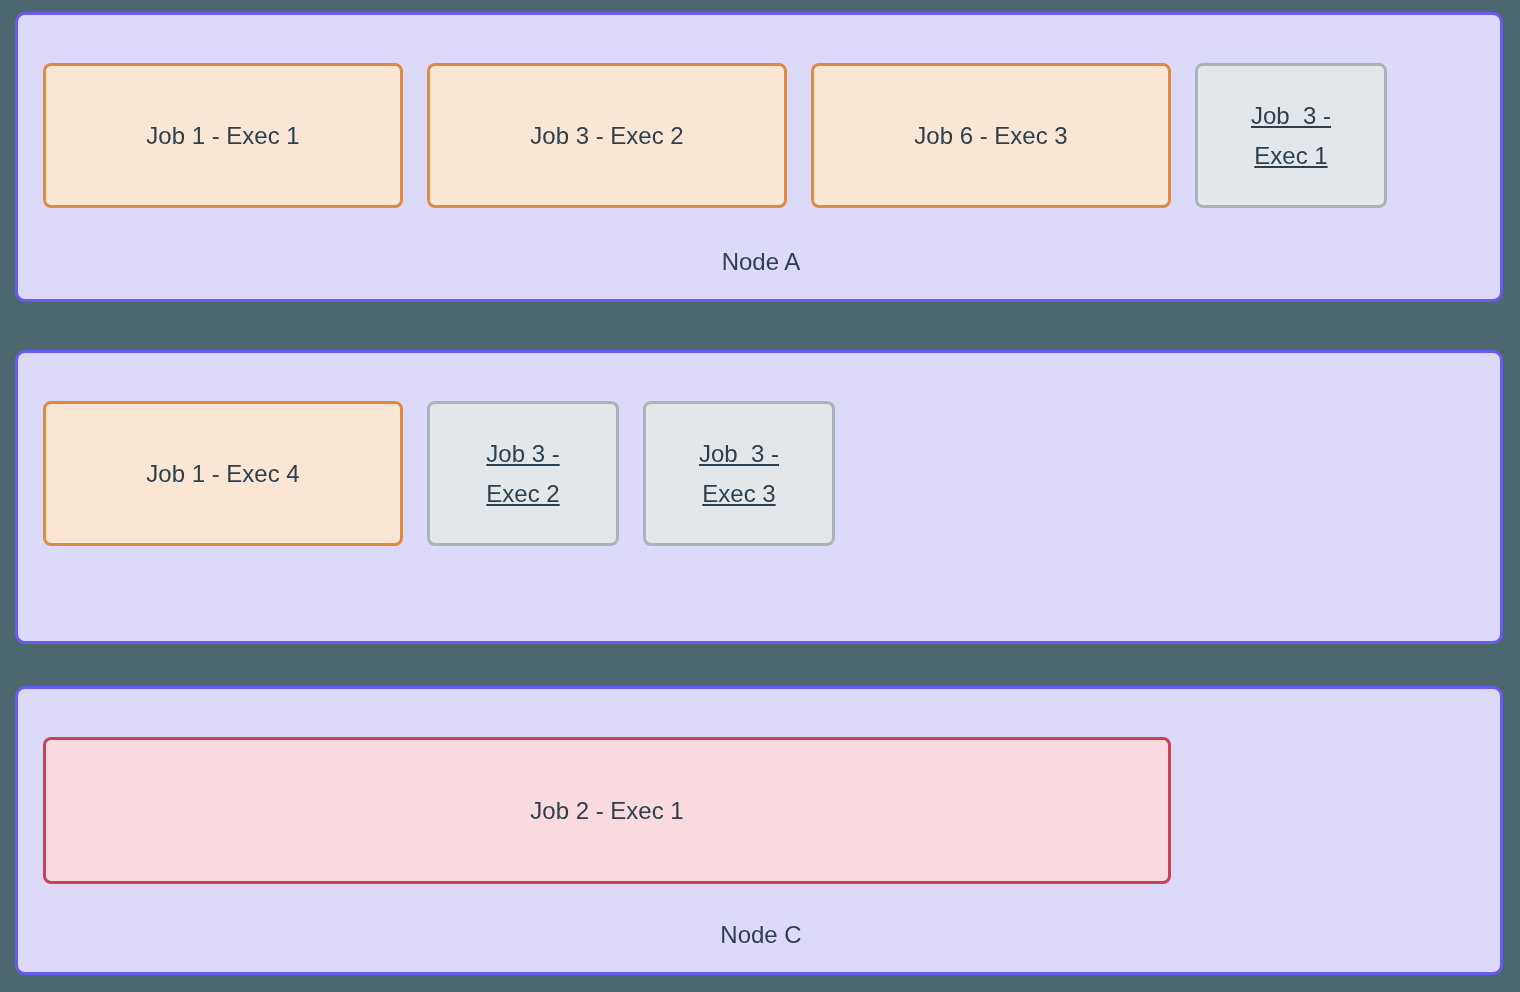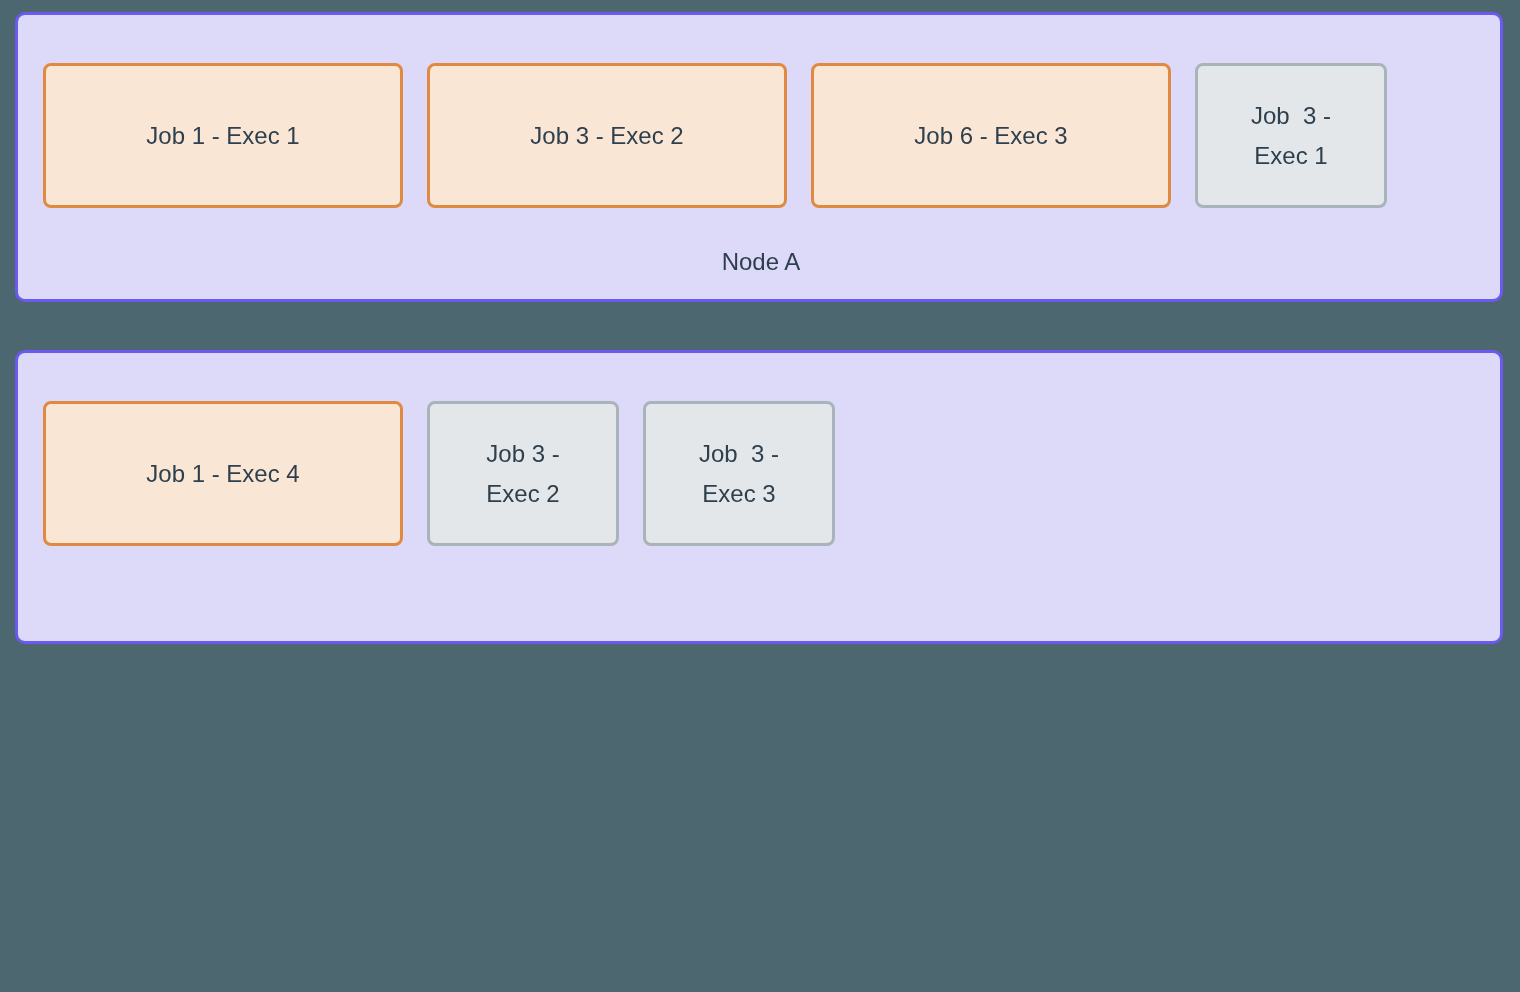--- a/index.html
+++ b/index.html
@@ -42,21 +42,21 @@
     text-align: center;
     font-size: 24px;
     line-height: 40px;
     white-space: pre-wrap;
   }
   .w-wide  { width: 360px; }
   .w-small { width: 192px; }
   .w-xl    { width: 1128px; height: 147px; }
   .job1 { background: #FAE6D5; border-color: #E08A41; }
   .job2 { background: #F8DADF; border-color: #C94358; }
-  .job3 { background: #E3E7E9; border-color: #A9B4BA; }
+  .job3 { background: #E3E7E9; border-color: #A9B4BA; text-decoration: underline; }
   .node-label {
     position: absolute;
     left: 4px;
     right: 0;
     bottom: 22px;
     text-align: center;
     font-size: 24px;
     line-height: 30px;
   }
 </style>
@@ -79,14 +79,20 @@
   <div class="node node-b">
     <div class="execs">
       <div class="exec w-wide job1">Job 1 - Exec 4</div>
       <div class="exec w-small job3">Job 3 -
 Exec 2</div>
       <div class="exec w-small job3">Job  3 -
 Exec 3</div>
     </div>
   </div>
 
+  <div class="node node-c">
+    <div class="execs">
+      <div class="exec w-xl job2">Job 2 - Exec 1</div>
+    </div>
+    <div class="node-label">Node C</div>
+  </div>
 
 </div>
 
 </body></html>

